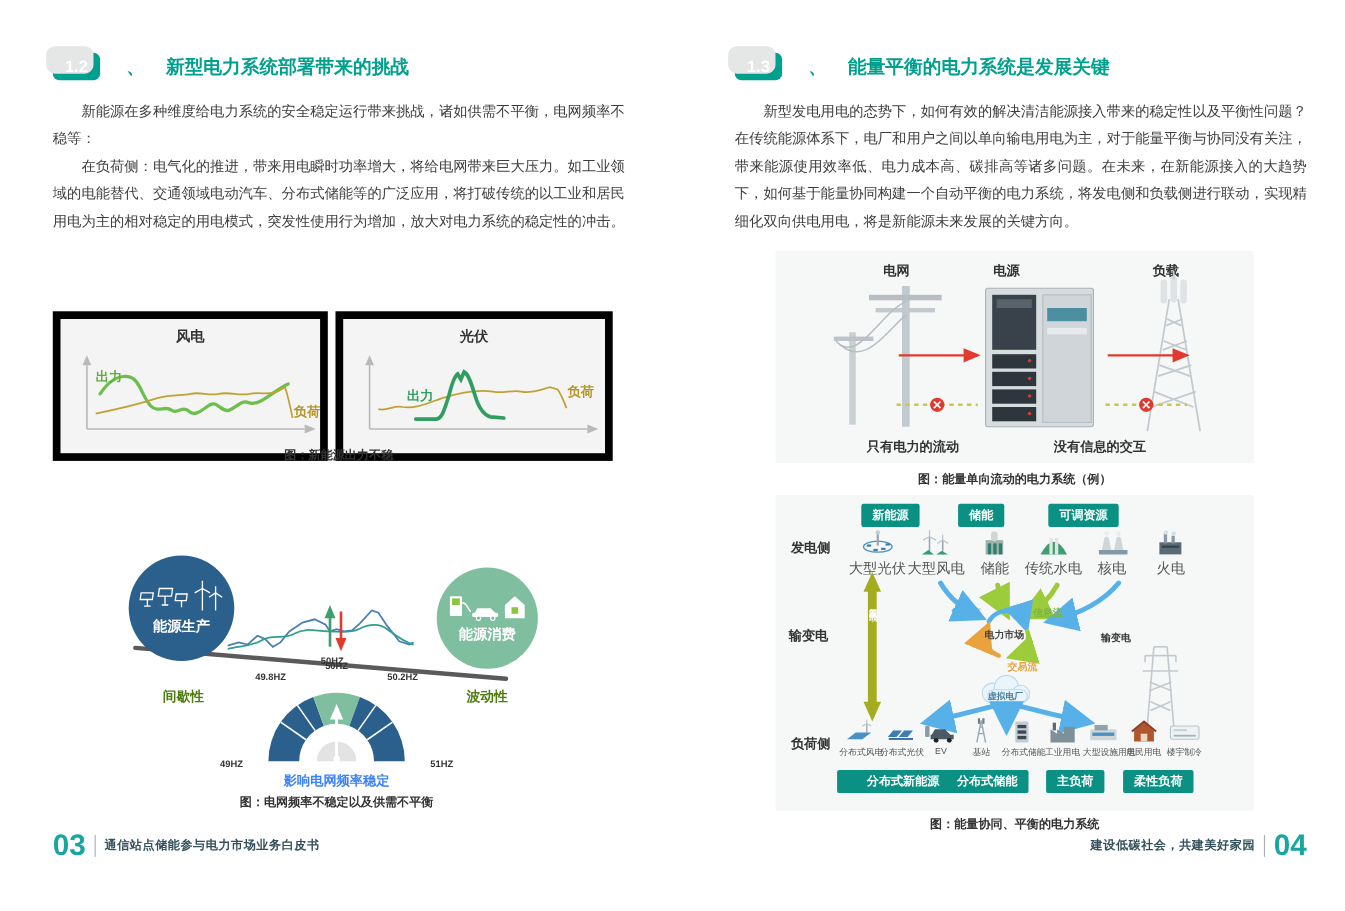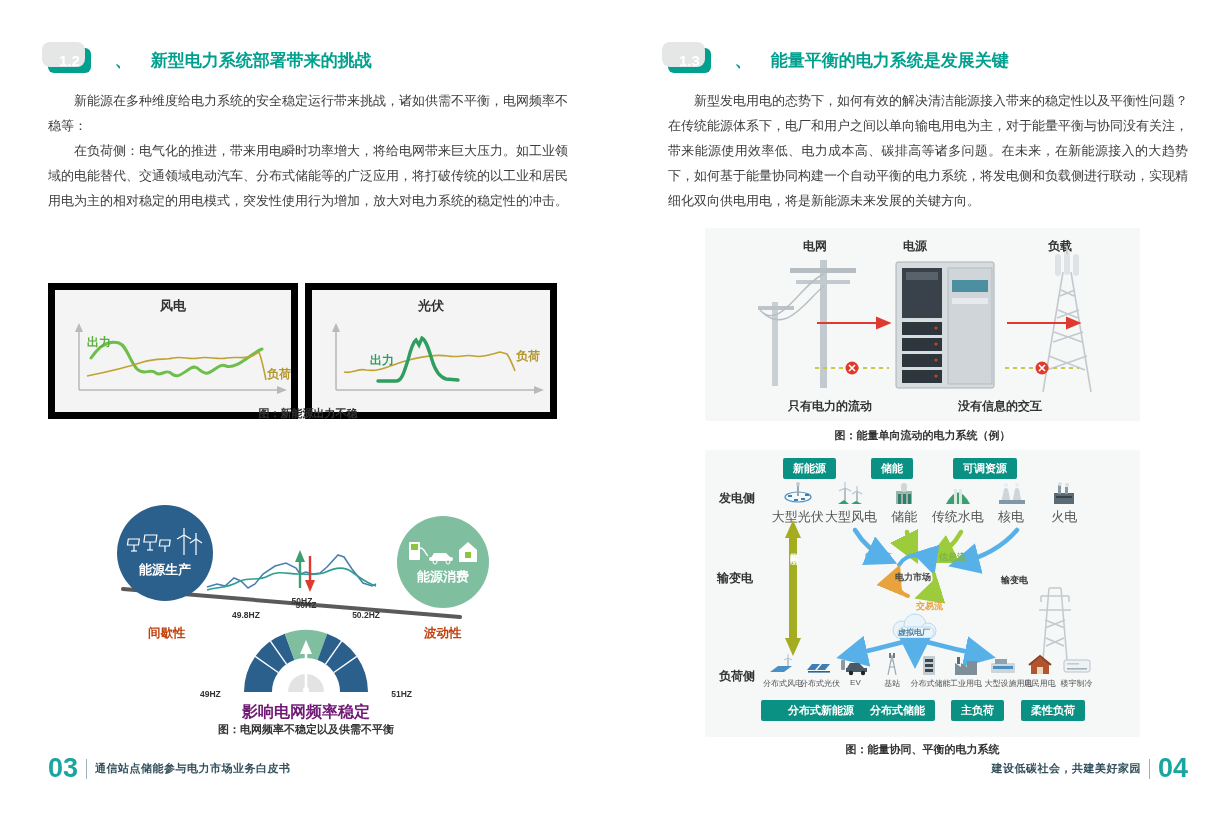--- a/index.html
+++ b/index.html
@@ -25,21 +25,21 @@
   .chartbox{position:absolute;top:283px;width:250px;height:136px;background:#f4f4f4;border:7px solid #000000;box-sizing:border-box;}
   .chartbox .ct{text-align:center;font-weight:bold;font-size:13px;color:#333;margin-top:7px;}
   .fig-caption{position:absolute;font-size:11px;font-weight:bold;color:#333;text-align:center;}
 
   
   #balance{position:absolute;top:470px;left:0;width:520px;height:290px;}
   .circle{position:absolute;border-radius:50%;display:flex;flex-direction:column;align-items:center;justify-content:center;}
   #circle-prod{left:69px;top:35px;width:96px;height:96px;background:#2b5f8c;}
   #circle-cons{left:349px;top:46px;width:92px;height:92px;background:#7fbfa0;}
   .circle .clabel{color:#fff;font-weight:bold;font-size:13px;margin-top:2px;}
-  .trait{position:absolute;font-size:12.5px;font-weight:600;color:#c2410c;}
+  .trait{position:absolute;font-size:12.5px;font-weight:600;color:#4d7c0f;}
   #gauge-wrap{position:absolute;left:178px;top:142px;width:160px;height:85px;}
   .gz{position:absolute;font-size:8.5px;font-weight:bold;color:#333;white-space:nowrap;}
 
   
   .figbox{position:absolute;left:37px;width:435px;background:#f6f7f7;border-radius:2px;}
   #d1{top:228px;height:193px;} #d2{top:450px;height:287px;}
   .d1-col-label{position:absolute;top:10px;font-weight:bold;font-size:12px;color:#333;text-align:center;width:90px;}
   .d1-note{position:absolute;top:170px;font-weight:bold;font-size:12px;color:#333;text-align:center;}
 
   .badge{position:absolute;background:#0a9183;color:#fff;font-size:11px;font-weight:bold;
@@ -179,21 +179,21 @@
           <line x1="80" y1="78" x2="80" y2="38" stroke="#fff" stroke-width="2.6"></line>
           <polygon points="74,42 86,42 80,28" fill="#fff"></polygon>
           <circle cx="80" cy="78" r="3" fill="#fff"></circle>
         </svg>
         <div class="gz" style="left:0;right:0;top:-12px;text-align:center;">50HZ</div>
         <div class="gz" style="left:6px;top:-2px;">49.8HZ</div>
         <div class="gz" style="right:6px;top:-2px;">50.2HZ</div>
         <div class="gz" style="left:-26px;bottom:-2px;">49HZ</div>
         <div class="gz" style="right:-26px;bottom:-2px;">51HZ</div>
       </div>
-      <div class="abs" style="left:148px;top:232px;width:220px;text-align:center;font-size:16px;font-weight:bold;color:#701a75;">影响电网频率稳定</div>
+      <div class="abs" style="left:148px;top:232px;width:220px;text-align:center;font-size:12px;font-weight:bold;color:#3b82f6;">影响电网频率稳定</div>
       <div class="fig-caption" style="left:118px;top:252px;width:280px;">图：电网频率不稳定以及供需不平衡</div>
     </div>
 
     <div class="footer" style="left:0;">
       <span class="pnum">03</span>
       <span class="fdiv"></span>
       <span class="ftext">通信站点储能参与电力市场业务白皮书</span>
     </div>
   </div>
 

